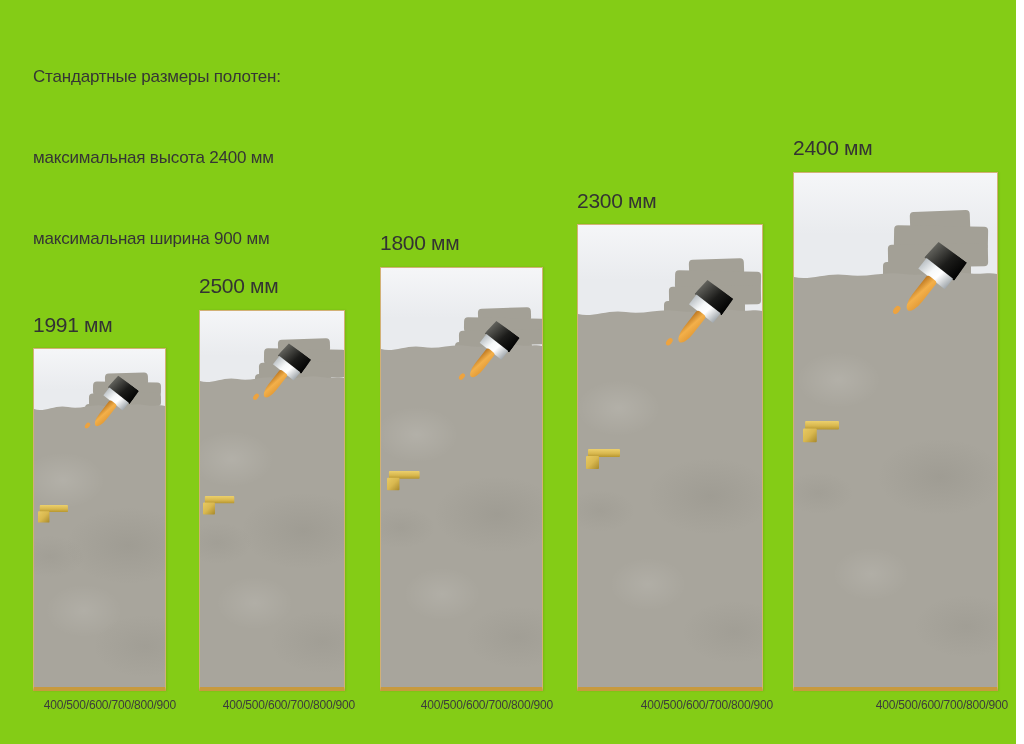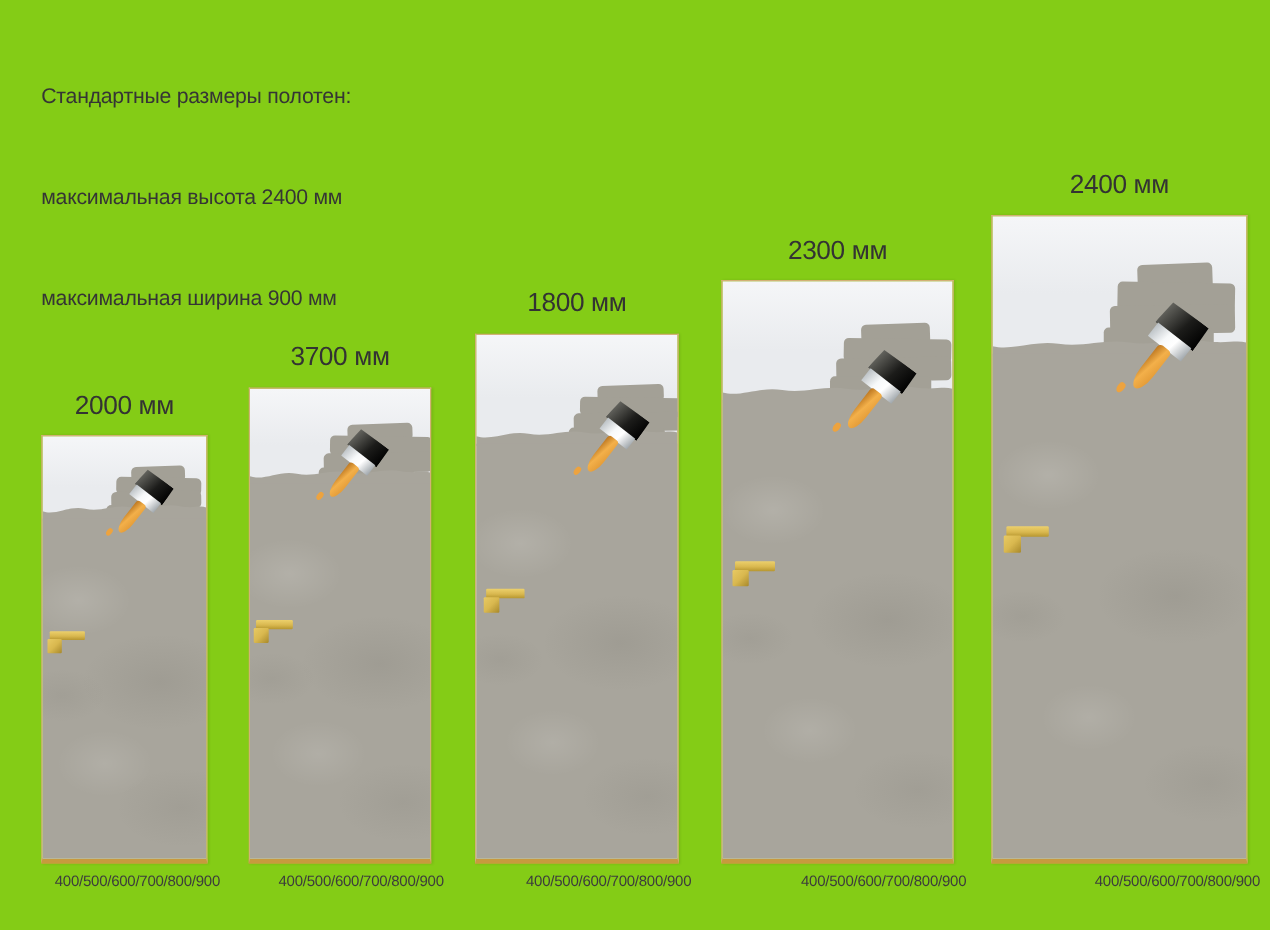--- a/index.html
+++ b/index.html
@@ -3,21 +3,21 @@
 <meta charset="utf-8">
 <style>
   html,body{margin:0;padding:0;background:#ffffff;}
   .canvas{
     position:relative;width:1016px;height:744px;background:#84cc16;overflow:hidden;
     font-family:"Liberation Sans",sans-serif;color:var(--text-dark,#333);
   }
   
   .intro-par{position:absolute;left:33px;font-size:17px;line-height:27px;letter-spacing:-0.2px;color:#353535;white-space:pre;}
   
-  .door-label{position:absolute;text-align:center;font-size:21px;color:#333;letter-spacing:-0.3px;}
+  .door-label{position:absolute;text-align:left;font-size:21px;color:#333;letter-spacing:-0.3px;}
   .door-caption{position:absolute;text-align:right;font-size:12px;color:#3c3c3c;letter-spacing:-0.2px;}
   
   .door{
     position:absolute;overflow:hidden;box-sizing:border-box;
     border:1px solid var(--frame-gold,#d2b176);
     border-bottom:4px solid var(--bottom-gold,#c79a3e);
     background:linear-gradient(180deg,#f5f6f8 0%,var(--blank-gray,#e9ebee) 12%);
     box-shadow:1px 0 2px rgba(0,0,0,0.10);
   }
   .door i{display:block;position:absolute;}
@@ -64,21 +64,21 @@
 
   <div class="intro-par" style="top:9px">
     <div>Стандартные размеры полотен:</div>
   </div>
   <div class="intro-par" style="top:90px">
     <div>максимальная высота 2400 мм</div>
     <div>максимальная ширина 900 мм</div>
   </div>
 
   <div>
-    <div class="door-label" style="left:33px;top:313px;width:133px">2000 мм</div>
+    <div class="door-label" style="left:33px;top:313px;width:133px">1991 мм</div>
     <div class="door" style="left:33px;top:348px;width:133px;height:343px">
       <div class="cloud" style="position:absolute;left:55px;top:24px;width:72px;height:43px">
           <i class="s1"></i>
           <i class="s2"></i>
           <i class="s3"></i>
           <i class="s4"></i>
         </div>
       <svg class="wave" style="top:49px" viewBox="0 0 100 19" preserveAspectRatio="none">
           <path style="fill:var(--paint-gray)" d="M0,11 C8,15 16,6 26,9 C36,12 44,5 54,8 C64,11 74,4 84,7 C92,9 96,6 100,8 L100,19 L0,19 Z"></path>
         </svg>
@@ -91,21 +91,21 @@
           <i class="bristles"></i>
           <i class="ferrule"></i>
           <i class="bhandle"></i>
           <i class="drip"></i>
         </div>
     </div>
     <div class="door-caption" style="left:23px;top:698px;width:153px">400/500/600/700/800/900</div>
   </div>
 
   <div>
-    <div class="door-label" style="left:199px;top:274px;width:146px">3700 мм</div>
+    <div class="door-label" style="left:199px;top:274px;width:146px">2500 мм</div>
     <div class="door" style="left:199px;top:310px;width:146px;height:381px">
       <div class="cloud" style="position:absolute;left:59px;top:28px;width:87px;height:48px">
           <i class="s1"></i>
           <i class="s2"></i>
           <i class="s3"></i>
           <i class="s4"></i>
         </div>
       <svg class="wave" style="top:59px" viewBox="0 0 100 19" preserveAspectRatio="none">
           <path style="fill:var(--paint-gray)" d="M0,11 C8,15 16,6 26,9 C36,12 44,5 54,8 C64,11 74,4 84,7 C92,9 96,6 100,8 L100,19 L0,19 Z"></path>
         </svg>

